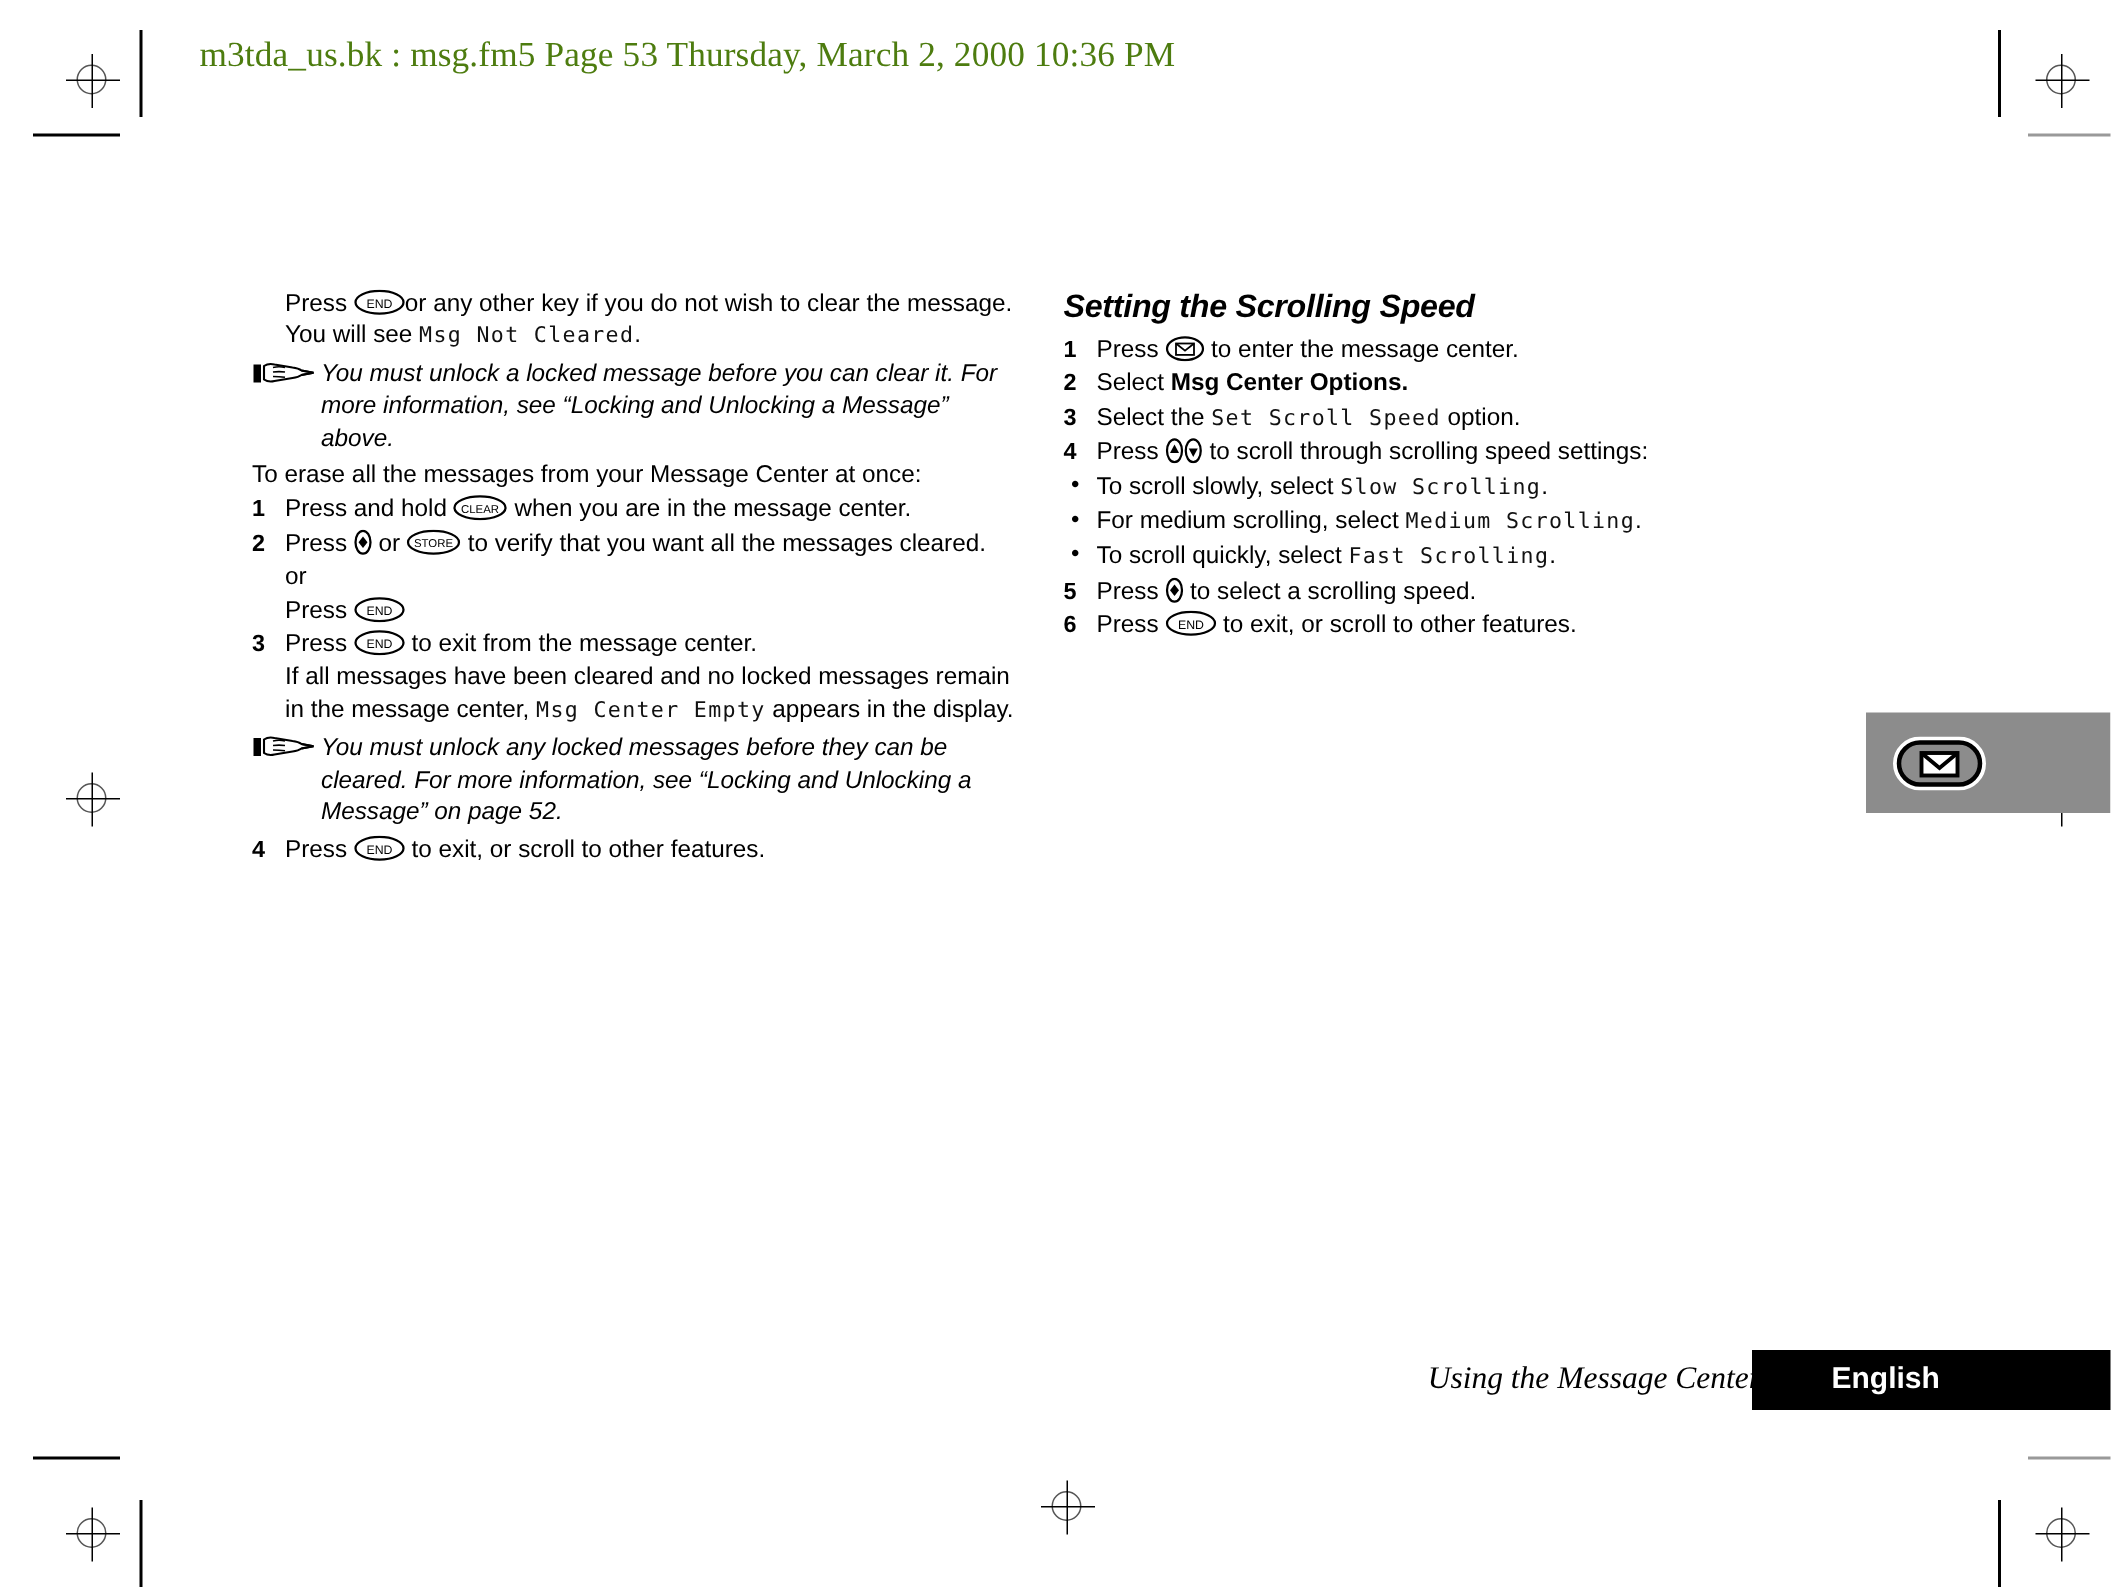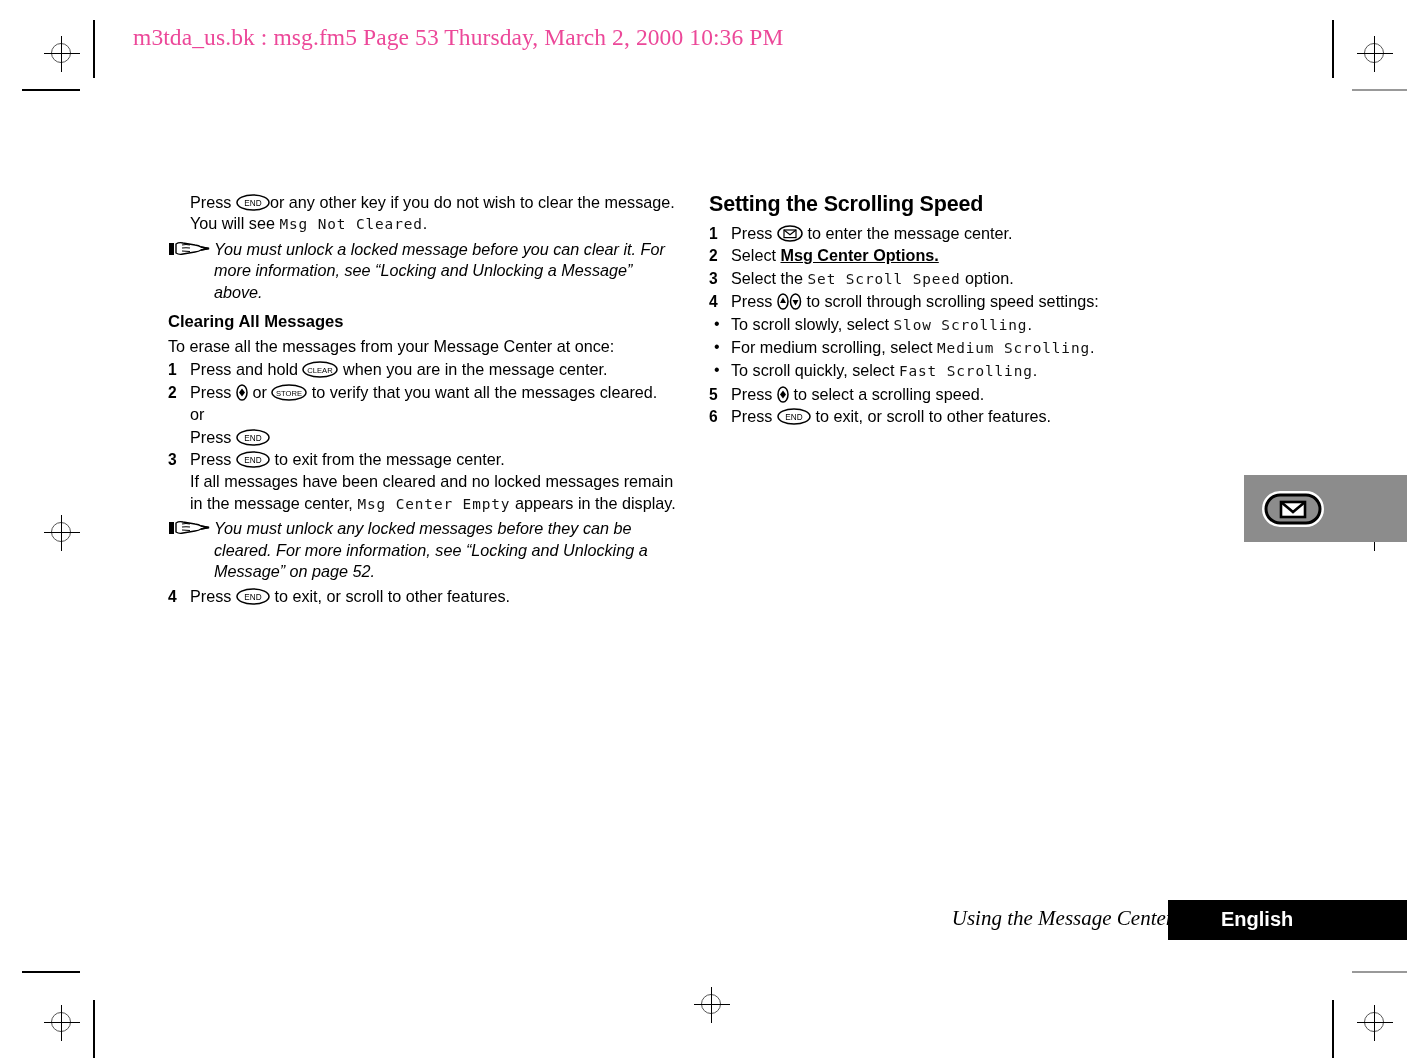--- a/index.html
+++ b/index.html
@@ -51,21 +51,21 @@
 
   
   .doc-header {
     position: absolute;
     left: 133px;
     top: 24px;
     font-family: "Liberation Serif", serif;
     font-size: 23.5px;
     letter-spacing: 0.1px;
     white-space: nowrap;
-    color: #ec4899;
+    color: #4d7c0f;
   }
 
   
   .col {
     position: absolute;
     font-size: 16.2px;
     line-height: 21.4px;
     color: #000;
   }
   .col-left  { left: 168px; top: 192px; width: 516px; }
@@ -97,20 +97,21 @@
   h3.sub {
     font-size: 16.6px;
     font-weight: bold;
     margin: 9px 0 4px 0;
     line-height: 20px;
   }
   h2.section {
     font-family: "Liberation Sans", sans-serif;
     font-size: 21.5px;
     font-weight: bold;
+    font-style: italic;
     margin: 0 0 6px 0;
     line-height: 25px;
     letter-spacing: -0.2px;
   }
 
   
   .step {
     position: relative;
     padding-left: 22px;
     margin-bottom: 1px;
@@ -131,21 +132,21 @@
     position: absolute;
     left: 5px;
     top: -1px;
     font-size: 16px;
   }
   .cont {
     padding-left: 22px;
     margin-bottom: 1px;
   }
 
-  b.bold { font-weight: bold; text-decoration: underline; }
+  b.bold { font-weight: bold; }
 
   
   .lcd {
     font-family: "DejaVu Sans Mono", "Liberation Mono", monospace;
     font-size: 14.4px;
     letter-spacing: 0.9px;
     color: #111;
   }
 
   
@@ -280,21 +281,20 @@
         <path d="M8 4 Q11 2 15 3 L27 5 Q31 5.5 33 7 L41 8.5 L33 10 Q31 11.5 27 12 L15 14 Q11 15 8 13 Z" fill="none" stroke="#000" stroke-width="1.4"></path>
         <path d="M14 5 Q18 4 22 5" fill="none" stroke="#000" stroke-width="1.1"></path>
         <path d="M14 8 Q18 7.5 22 8" fill="none" stroke="#000" stroke-width="1.1"></path>
         <path d="M14 11 Q18 11 22 11.5" fill="none" stroke="#000" stroke-width="1.1"></path>
         <path d="M33 7 L41 8.5 L33 10" fill="none" stroke="#000" stroke-width="1.4"></path>
       </svg>
     </span>
     <span>You must unlock a locked message before you can clear it. For more information, see “Locking and Unlocking a Message”  above.</span>
   </p>
 
-  <h3 class="sub">Clearing All Messages</h3>
 
   <p class="para">To erase all the messages from your Message Center at once:</p>
 
   <div class="step">
     <span class="num">1</span>
     <span>Press and hold </span><span class="key">
       <svg width="36" height="17" viewBox="0 0 36 17">
           <ellipse cx="18" cy="8.5" rx="17" ry="7.6" fill="none" stroke="#000" stroke-width="1.5"></ellipse>
           <text x="18" y="11.8" font-family="Liberation Sans, sans-serif" font-size="7.6" text-anchor="middle" fill="#000">CLEAR</text>
         </svg>

